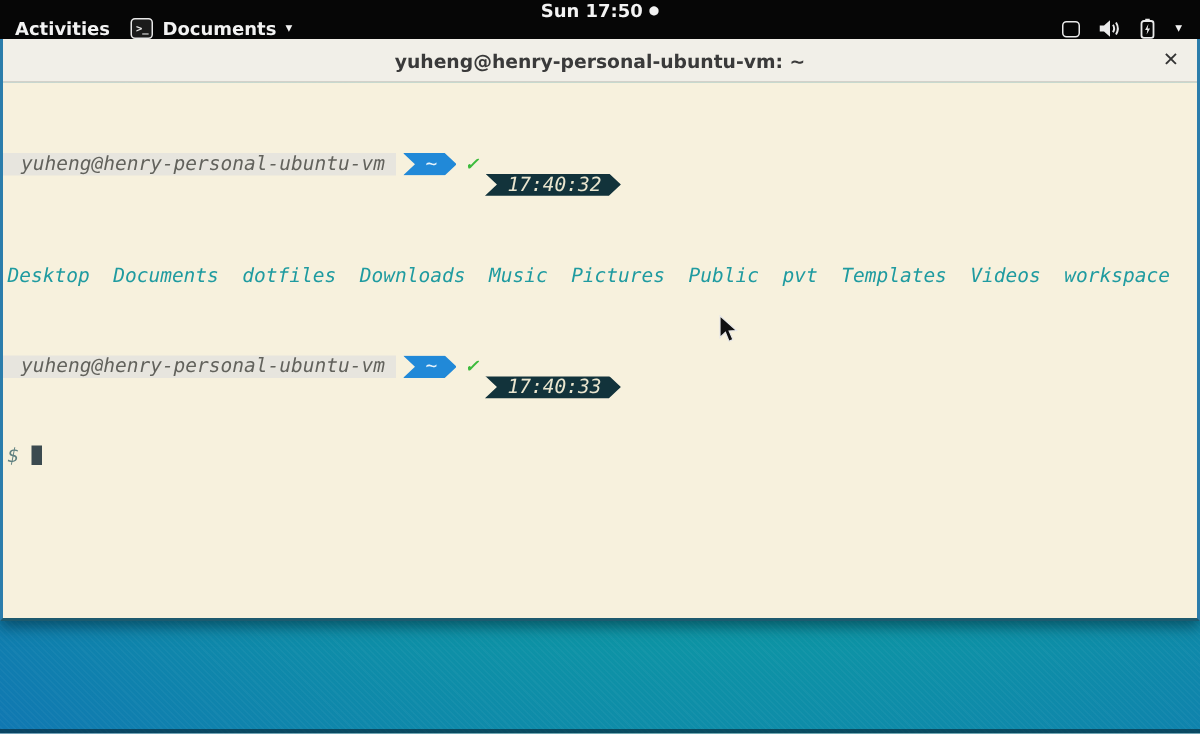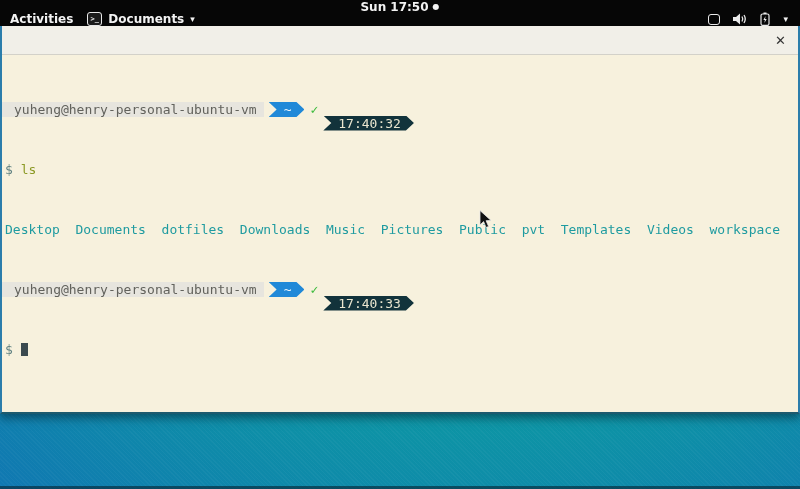--- a/index.html
+++ b/index.html
@@ -71,21 +71,21 @@
   }
   .close-btn {
     position: absolute; right: 12px; top: 0; height: 29px; display: flex; align-items: center;
     color: #333; font-size: 13px; font-weight: 400; cursor: default;
     font-family: "DejaVu Sans", sans-serif;
   }
   .term {
     flex: 1; background: var(--terminal_bg, #f7f1dd);
     font-family: "DejaVu Sans Mono", "Liberation Mono", monospace;
     font-size: 13px; line-height: 15px; color: var(--terminal_fg, #66665f);
-    padding-top: 2px; white-space: pre; overflow: hidden;
+    padding-top: 2px; white-space: pre; overflow: hidden; font-style: italic;
   }
   .trow { height: 15px; display: flex; align-items: center; }
   .trow.plain { display: block; padding-left: 3px; }
 
   
   .seg-user {
     background: var(--segment_user_bg, #e7e5de);
     height: 15px; line-height: 15px; padding: 0 7px 0 12px; color: #62625c;
   }
   .pl {
@@ -140,35 +140,35 @@
         <rect x="1" y="2" width="8" height="11.3" rx="1.6" fill="none" stroke="#eaeaea" stroke-width="1.2"></rect>
         <polygon points="5.6,4 3.4,8 4.9,8 4.4,11 6.7,7 5.1,7" fill="#eaeaea"></polygon>
       </svg>
     </span>
     <span class="caret">▾</span>
   </div>
 </div>
 
 <div class="window">
   <div class="titlebar">
+    <span>yuheng@henry-personal-ubuntu-vm: ~</span>
     <span class="close-btn">
       <span>✕</span>
     </span>
   </div>
 
   <div class="term">
     
     <div class="trow">
       <span class="seg-user">yuheng@henry-personal-ubuntu-vm</span>
       <span class="pl pl-blue">~</span>
       <span class="check">✓</span>
       <span class="pl pl-dark">17:40:32</span>
     </div>
     
-    <div class="trow plain"><span class="dollar">$</span> <span class="cmd">ls</span></div>
     
     <div class="trow plain"><span class="dir">Desktop</span>  <span class="dir">Documents</span>  <span class="dir">dotfiles</span>  <span class="dir">Downloads</span>  <span class="dir">Music</span>  <span class="dir">Pictures</span>  <span class="dir">Public</span>  <span class="dir">pvt</span>  <span class="dir">Templates</span>  <span class="dir">Videos</span>  <span class="dir">workspace</span></div>
     
     <div class="trow">
       <span class="seg-user">yuheng@henry-personal-ubuntu-vm</span>
       <span class="pl pl-blue">~</span>
       <span class="check">✓</span>
       <span class="pl pl-dark">17:40:33</span>
     </div>
     

